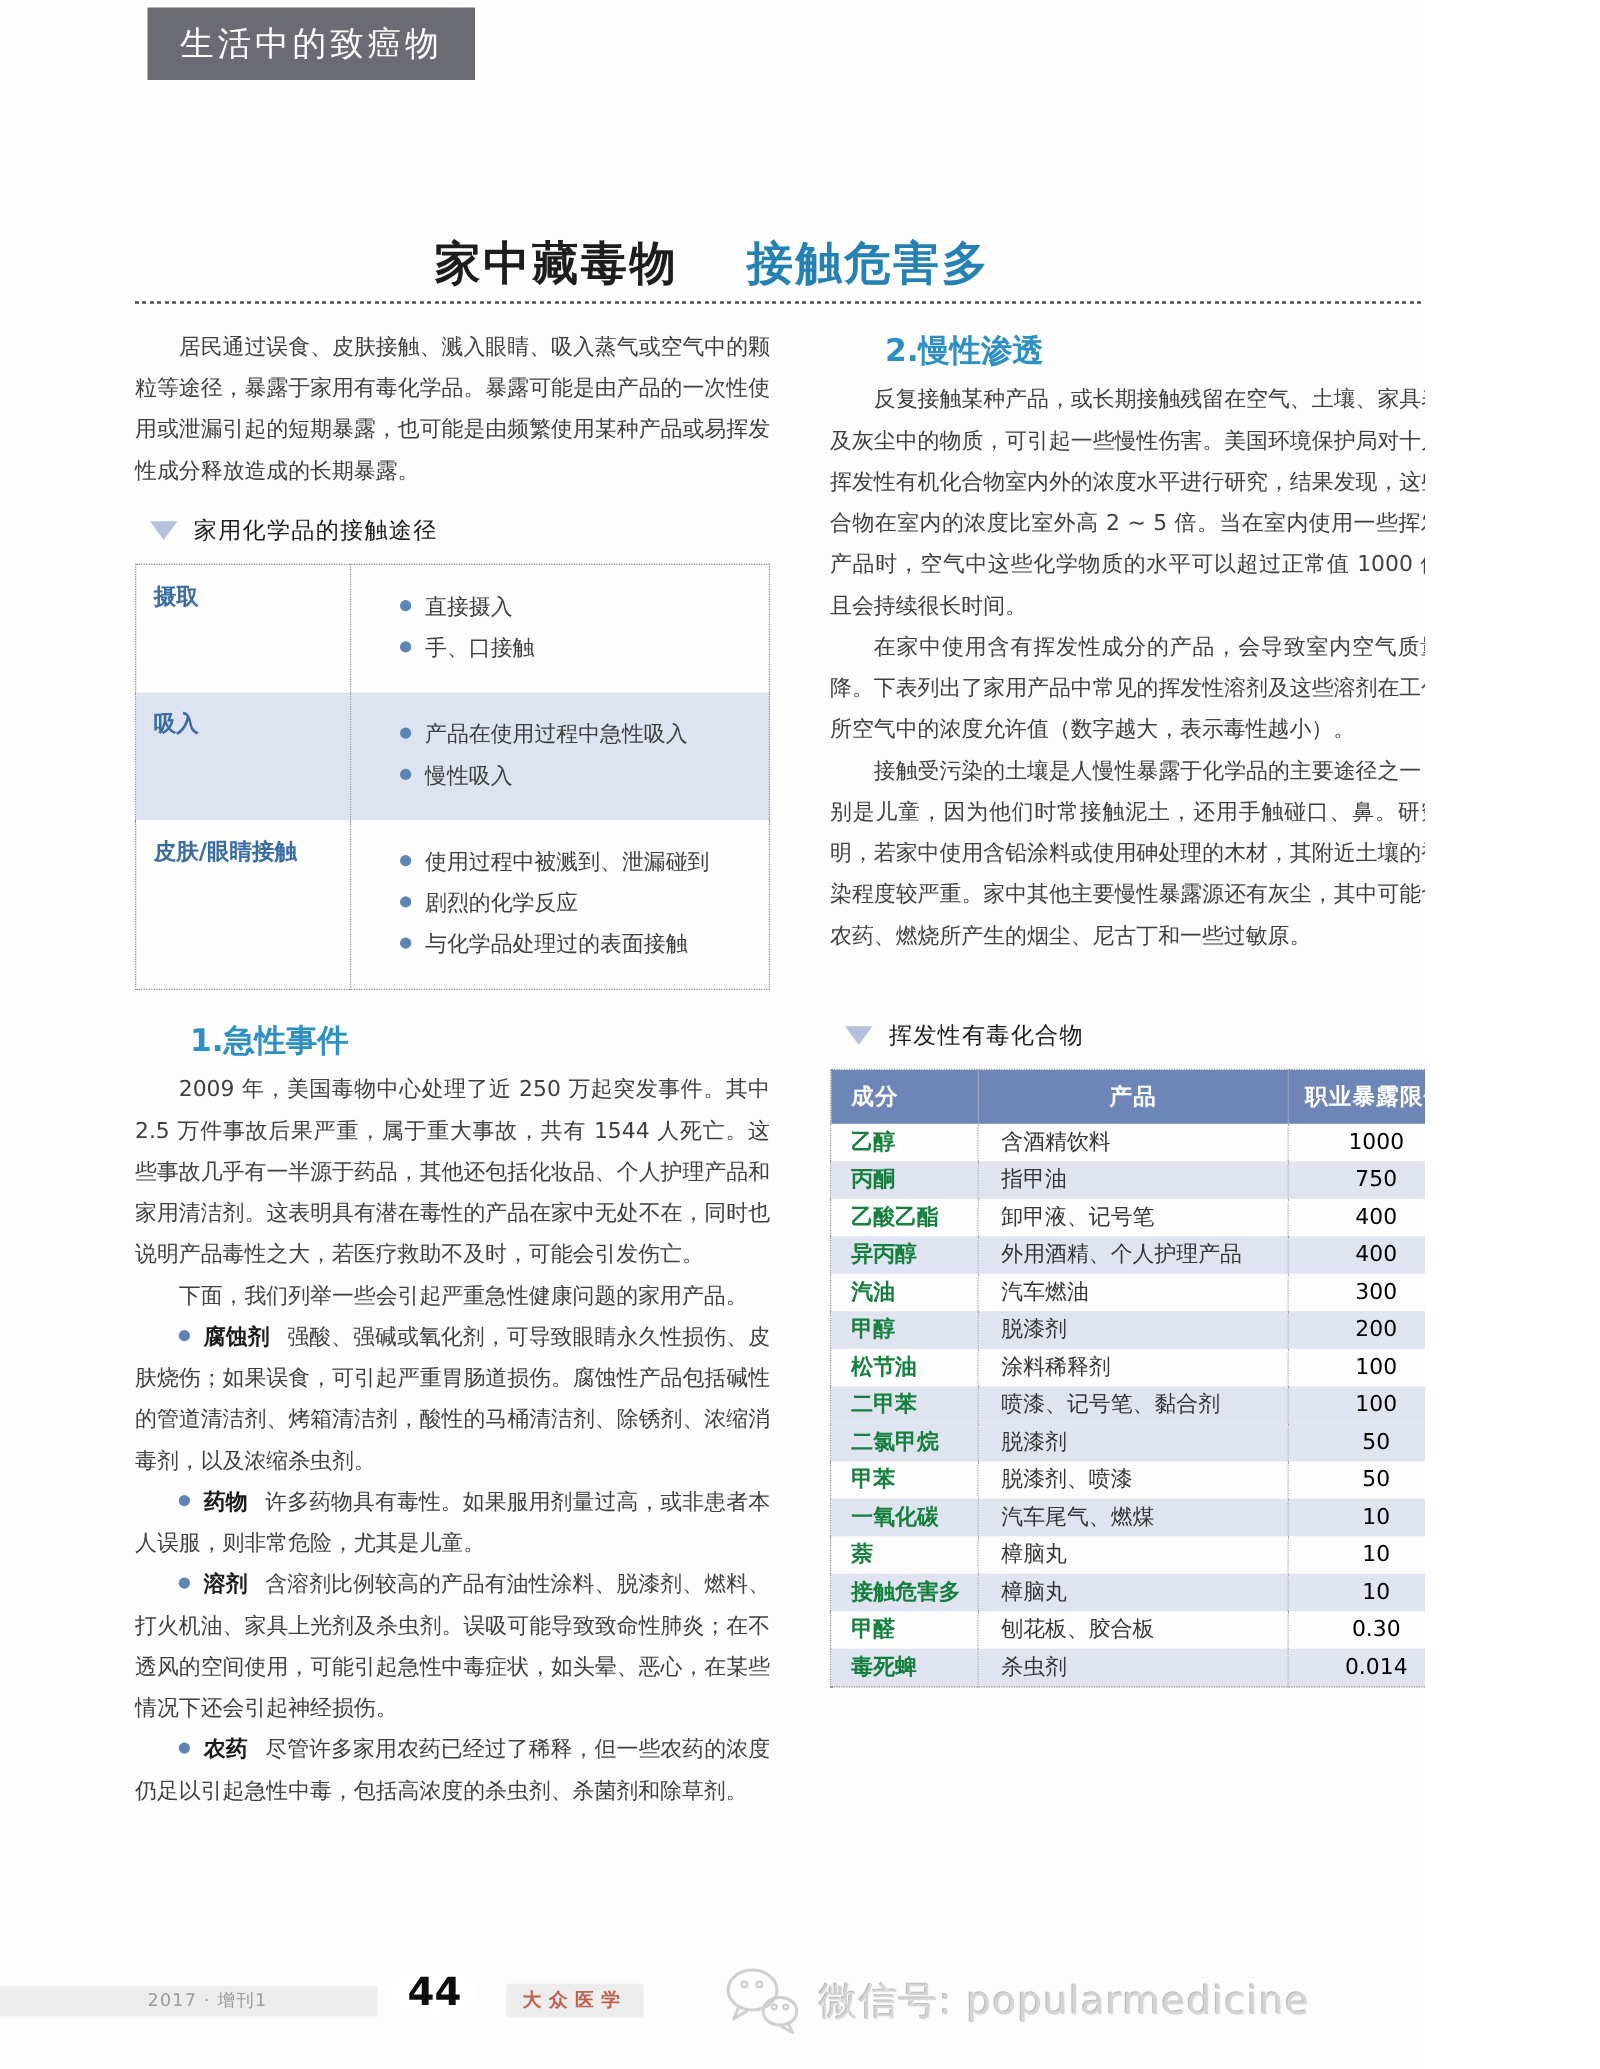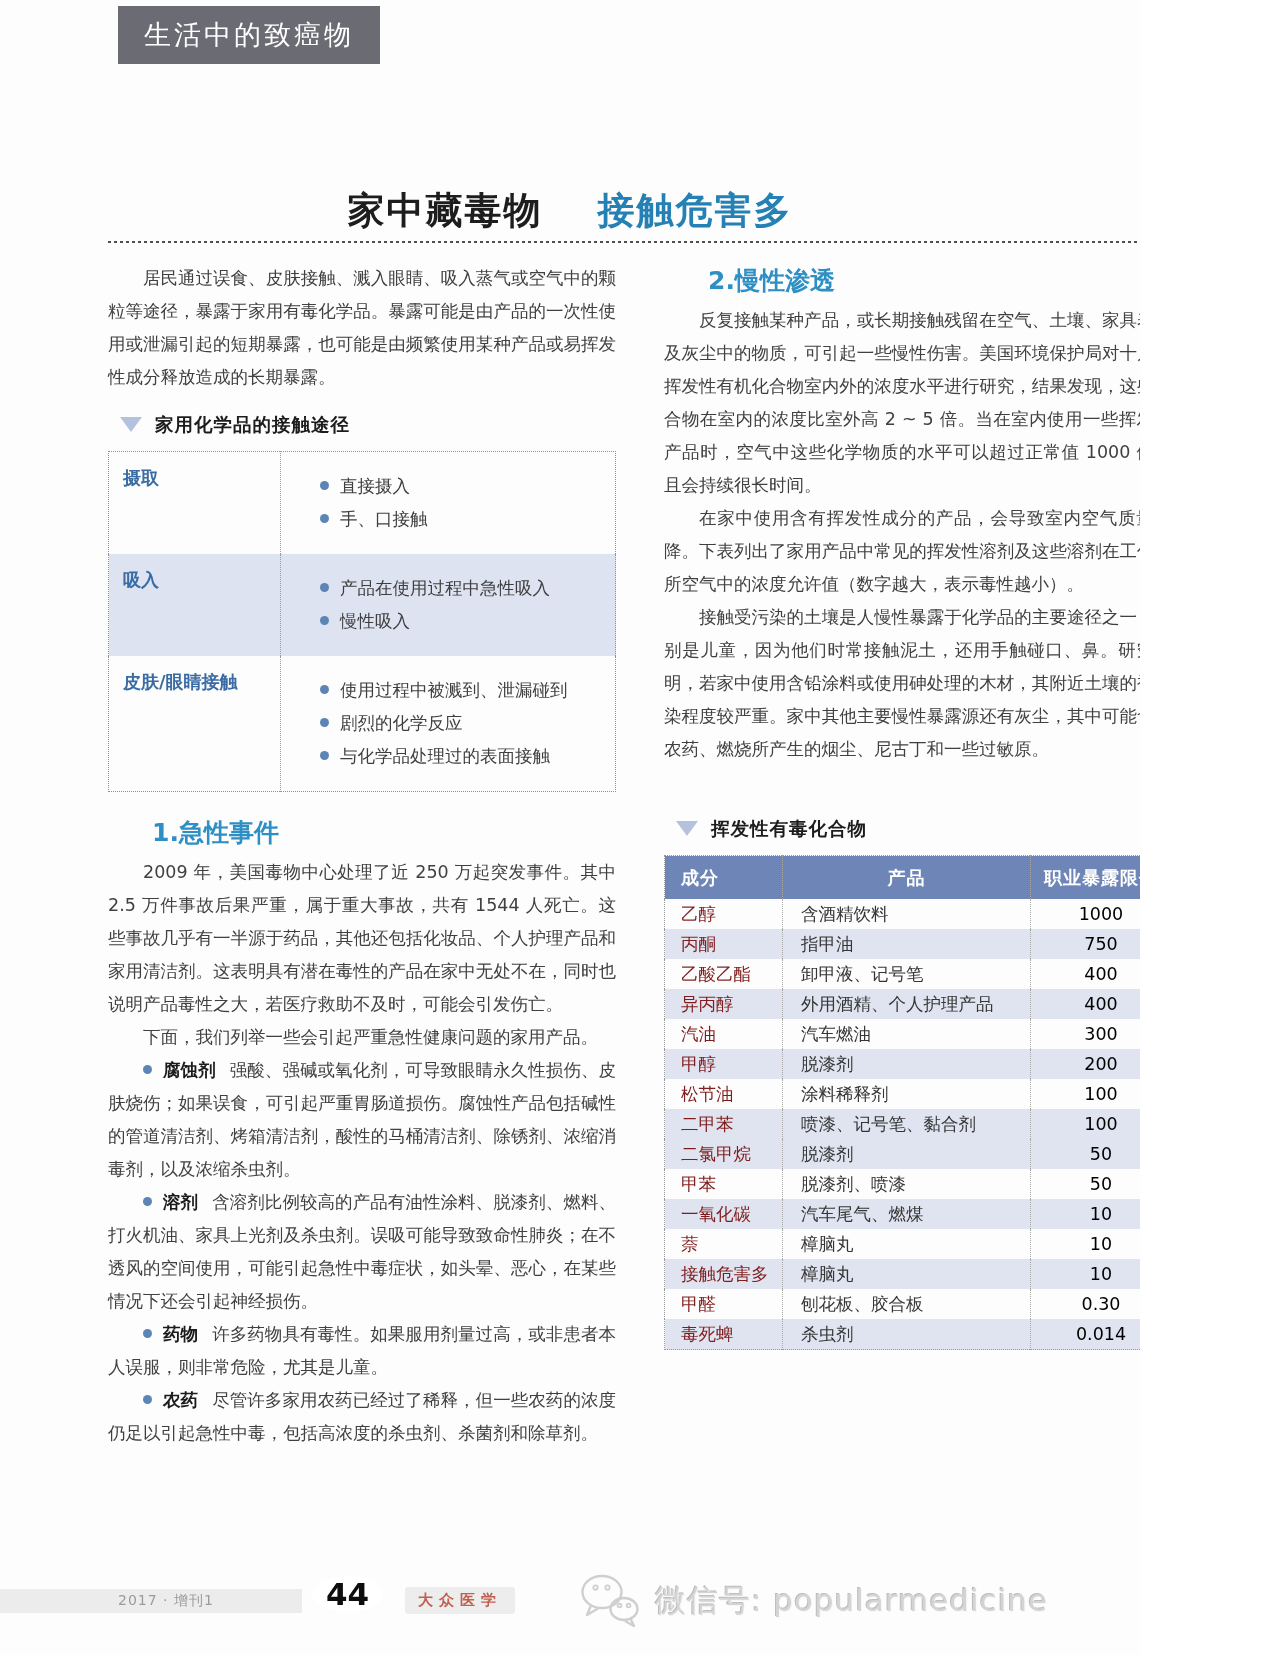--- a/index.html
+++ b/index.html
@@ -55,21 +55,21 @@
     gap: 48px;
   }
   .col { width: 508px; font-size: 17.5px; line-height: 33px; text-align: justify; }
 
   p.para { margin: 0; text-indent: 2em; color: #404040; }
 
   
   .tbl-title {
     display: flex; align-items: center; gap: 13px;
     margin: 14px 0 10px 12px;
-    font-size: 18.5px; font-weight: bold; color: #1c1c1c;
+    font-size: 18.5px; font-weight: normal; color: #1c1c1c;
     letter-spacing: 1px;
   }
   .tri {
     width: 0; height: 0;
     border-left: 11px solid transparent;
     border-right: 11px solid transparent;
     border-top: 15px solid #b5c2de;
   }
 
   
@@ -122,21 +122,21 @@
     font-size: 18px;
     font-weight: bold;
     padding: 5px 0;
     letter-spacing: 1px;
   }
   table.voc th + th, table.voc td + td { border-left: 1px dotted #a8a8a8; }
   table.voc th.c1 { width: 118px; text-align: left; padding-left: 16px; }
   table.voc th.c2 { width: 248px; text-align: center; }
   table.voc th.c3 { text-align: center; }
   table.voc td { padding: 3px 0 2px; font-size: 17.5px; line-height: 25px; }
-  table.voc td.c1 { padding-left: 16px; color: #7f1d1d; font-weight: normal; }
+  table.voc td.c1 { padding-left: 16px; color: #15803d; font-weight: bold; }
   table.voc td.c2 { padding-left: 18px; color: #353535; }
   table.voc td.c3 { text-align: center; color: #000000; }
   table.voc tr.alt { background: #e0e4f1; }
 
   
   .footer { position: absolute; left: 0; top: 1580px; width: 100%; height: 70px; }
   .foot-bar {
     position: absolute; left: 0; top: 9px;
     width: 302px; height: 24px;
     background: #ececec;
@@ -230,24 +230,24 @@
       </table>
 
       <div class="sec-h">1.急性事件</div>
       <p class="para">2009 年，美国毒物中心处理了近 250 万起突发事件。其中 2.5 万件事故后果严重，属于重大事故，共有 1544 人死亡。这些事故几乎有一半源于药品，其他还包括化妆品、个人护理产品和家用清洁剂。这表明具有潜在毒性的产品在家中无处不在，同时也说明产品毒性之大，若医疗救助不及时，可能会引发伤亡。</p>
       <p class="para">下面，我们列举一些会引起严重急性健康问题的家用产品。</p>
 
       <p class="bullet">
         <span class="dot"></span><b>腐蚀剂</b><span>强酸、强碱或氧化剂，可导致眼睛永久性损伤、皮肤烧伤；如果误食，可引起严重胃肠道损伤。腐蚀性产品包括碱性的管道清洁剂、烤箱清洁剂，酸性的马桶清洁剂、除锈剂、浓缩消毒剂，以及浓缩杀虫剂。</span>
       </p>
       <p class="bullet">
-        <span class="dot"></span><b>溶剂</b><span>含溶剂比例较高的产品有油性涂料、脱漆剂、燃料、打火机油、家具上光剂及杀虫剂。误吸可能导致致命性肺炎；在不透风的空间使用，可能引起急性中毒症状，如头晕、恶心，在某些情况下还会引起神经损伤。</span>
+        <span class="dot"></span><b>药物</b><span>许多药物具有毒性。如果服用剂量过高，或非患者本人误服，则非常危险，尤其是儿童。</span>
       </p>
       <p class="bullet">
-        <span class="dot"></span><b>药物</b><span>许多药物具有毒性。如果服用剂量过高，或非患者本人误服，则非常危险，尤其是儿童。</span>
+        <span class="dot"></span><b>溶剂</b><span>含溶剂比例较高的产品有油性涂料、脱漆剂、燃料、打火机油、家具上光剂及杀虫剂。误吸可能导致致命性肺炎；在不透风的空间使用，可能引起急性中毒症状，如头晕、恶心，在某些情况下还会引起神经损伤。</span>
       </p>
       <p class="bullet">
         <span class="dot"></span><b>农药</b><span>尽管许多家用农药已经过了稀释，但一些农药的浓度仍足以引起急性中毒，包括高浓度的杀虫剂、杀菌剂和除草剂。</span>
       </p>
     </div>
 
     <div class="col right">
       <div class="sec-h">2.慢性渗透</div>
       <p class="para">反复接触某种产品，或长期接触残留在空气、土壤、家具表面及灰尘中的物质，可引起一些慢性伤害。美国环境保护局对十几种挥发性有机化合物室内外的浓度水平进行研究，结果发现，这些化合物在室内的浓度比室外高 2 ~ 5 倍。当在室内使用一些挥发性产品时，空气中这些化学物质的水平可以超过正常值 1000 倍，且会持续很长时间。</p>
       <p class="para">在家中使用含有挥发性成分的产品，会导致室内空气质量下降。下表列出了家用产品中常见的挥发性溶剂及这些溶剂在工作场所空气中的浓度允许值（数字越大，表示毒性越小）。</p>

